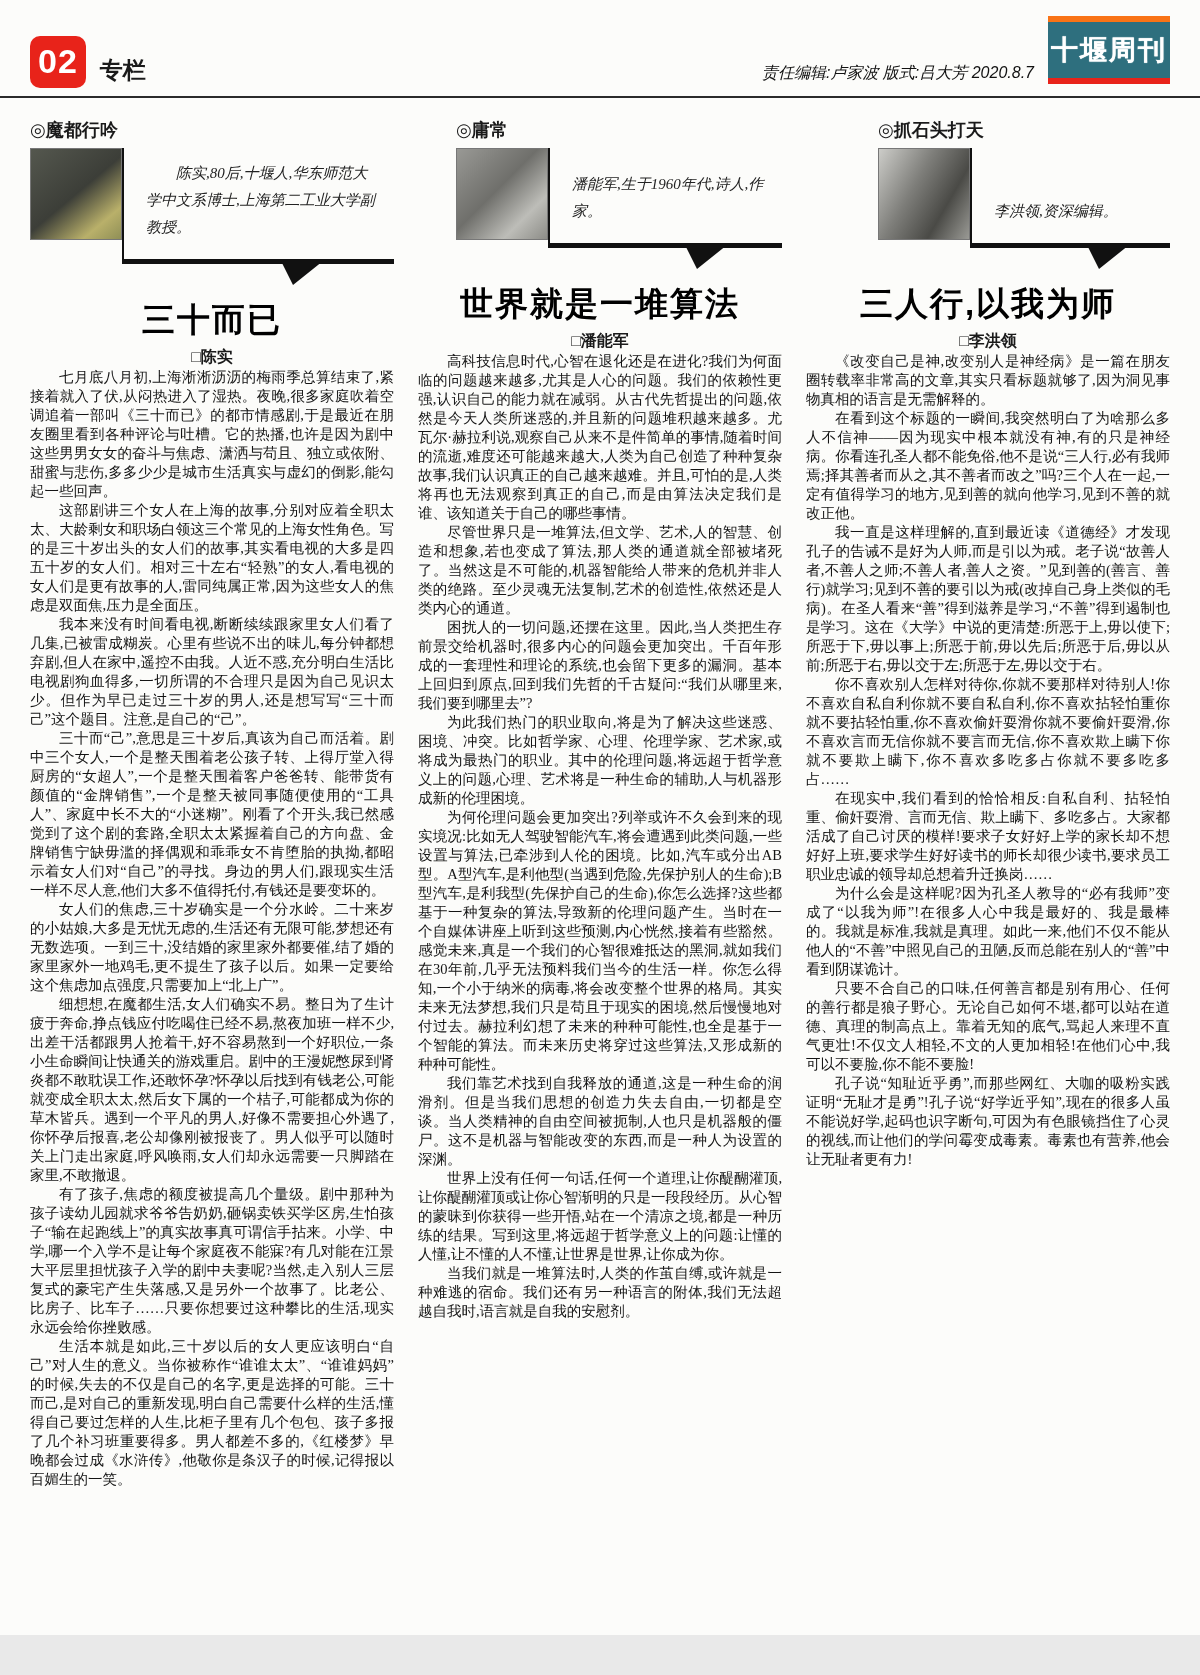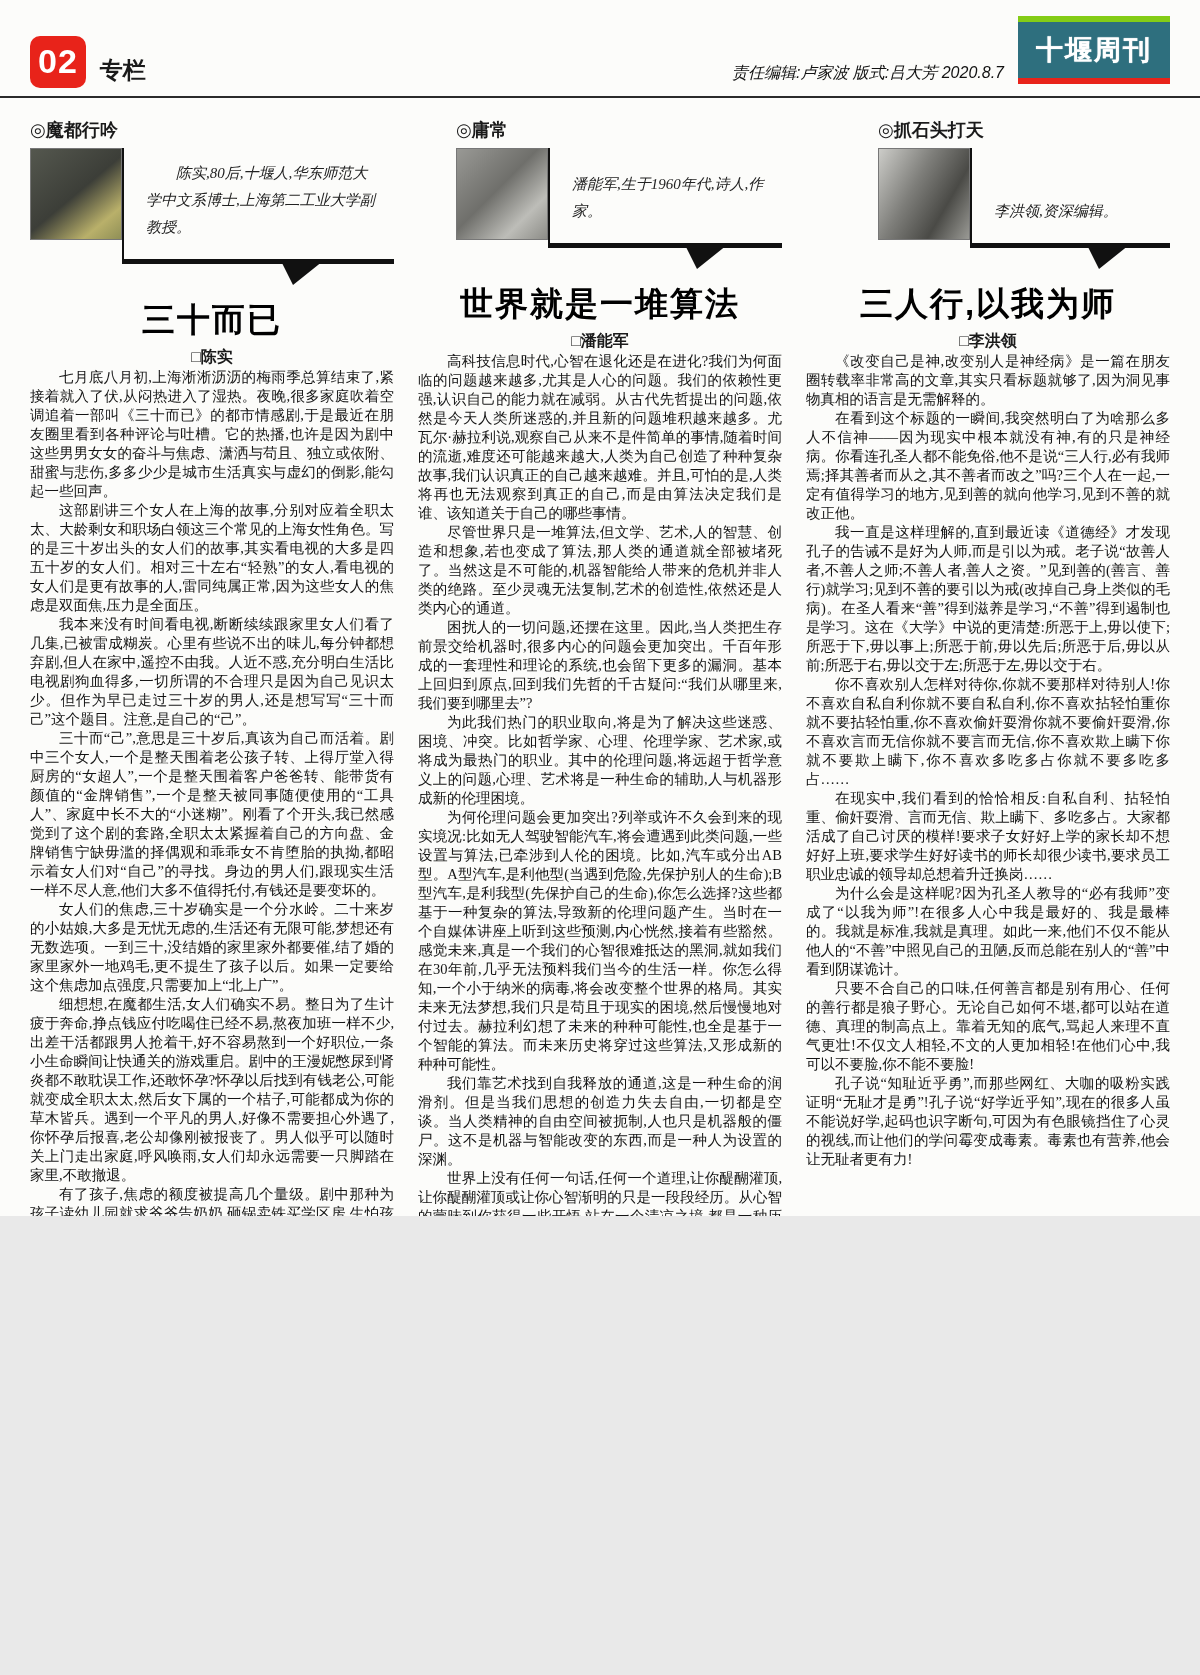--- a/index.html
+++ b/index.html
@@ -1,17 +1,17 @@
 <!DOCTYPE html>
 <html lang="zh"><head>
 <meta charset="utf-8">
 <style>
   html,body{margin:0;padding:0;background:#e9e9e9;}
   .page{
-    width:1200px;height:1216px;margin:0 auto;background:#fcfcfa;
+    width:1200px;height:1635px;margin:0 auto;background:#fcfcfa;
     position:relative;overflow:hidden;
     font-family:"Liberation Serif","DejaVu Serif",serif;color:#1a1a1a;
   }
   
   .masthead-bar{
     display:flex;align-items:flex-end;gap:14px;
     padding:16px 30px 8px 30px;border-bottom:2px solid #2b2b2b;
   }
   .pageno-box{
     background:#e8231a;color:#fff;border-radius:10px;
@@ -21,23 +21,23 @@
   .section-name{
     font-family:"Liberation Sans","DejaVu Sans",sans-serif;font-weight:bold;
     font-size:23px;padding-bottom:2px;
   }
   .head-spacer{flex:1}
   .editor-line{
     font-family:"Liberation Sans","DejaVu Sans",sans-serif;font-weight:normal;
     font-style:italic;font-size:16px;padding-bottom:4px;color:#111;
   }
   .paper-logo{
-    background:#2e6f7e;border-top:6px solid #84cc16;border-bottom:6px solid #e8231a;
+    background:#2e6f7e;border-top:6px solid #f97316;border-bottom:6px solid #e8231a;
     color:#fff;font-family:"Liberation Serif","DejaVu Serif",serif;font-weight:bold;
-    font-size:27px;letter-spacing:2px;padding:10px 18px;align-self:flex-start;
+    font-size:27px;letter-spacing:2px;padding:10px 3px;align-self:flex-start;
     margin-bottom:4px;text-shadow:0 0 1px #fff;
   }
   
   .columns{display:flex;gap:24px;padding:12px 30px 0 30px;}
   .article{flex:1;min-width:0;}
   .col-label{
     font-family:"Liberation Sans","DejaVu Sans",sans-serif;font-weight:bold;
     font-size:18px;margin:8px 0 6px 0;
   }
   .art-2 .col-label{padding-left:38px}

